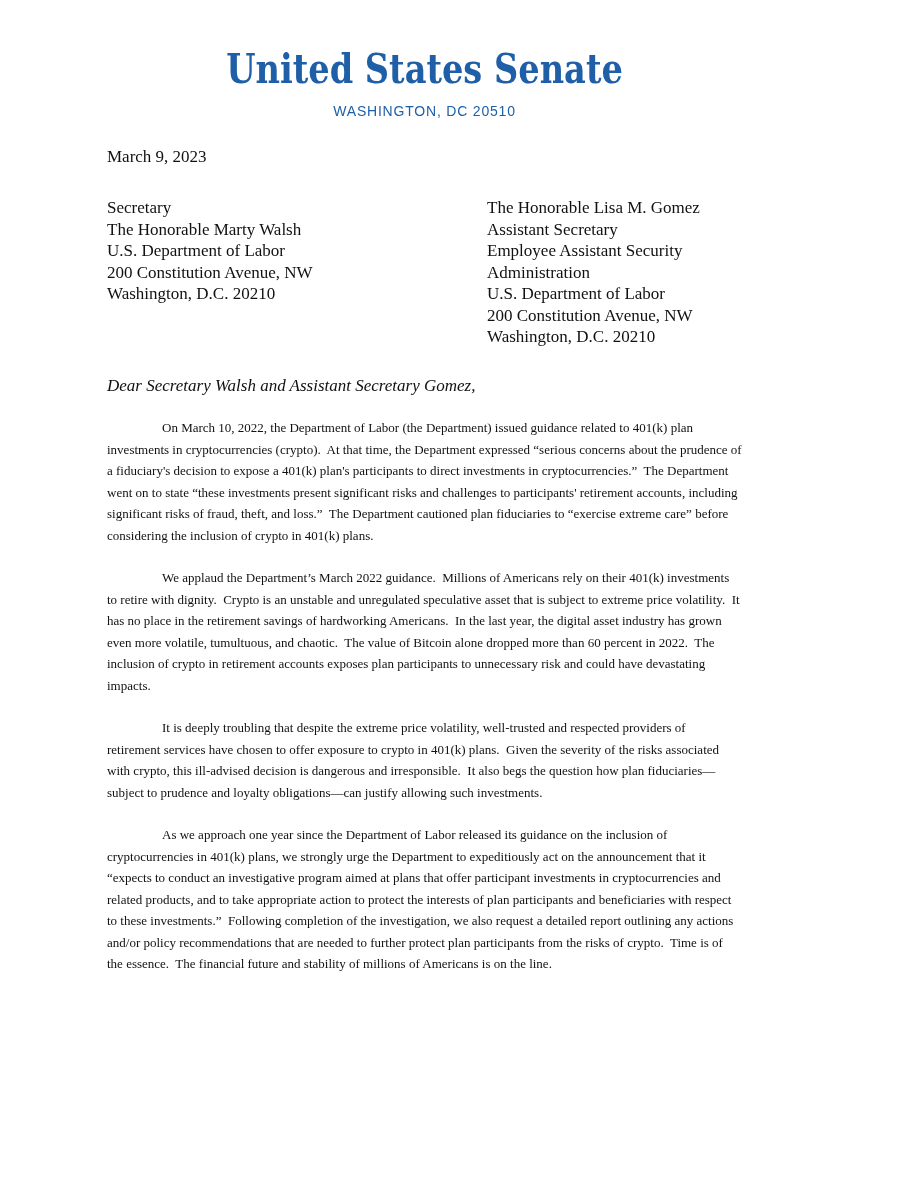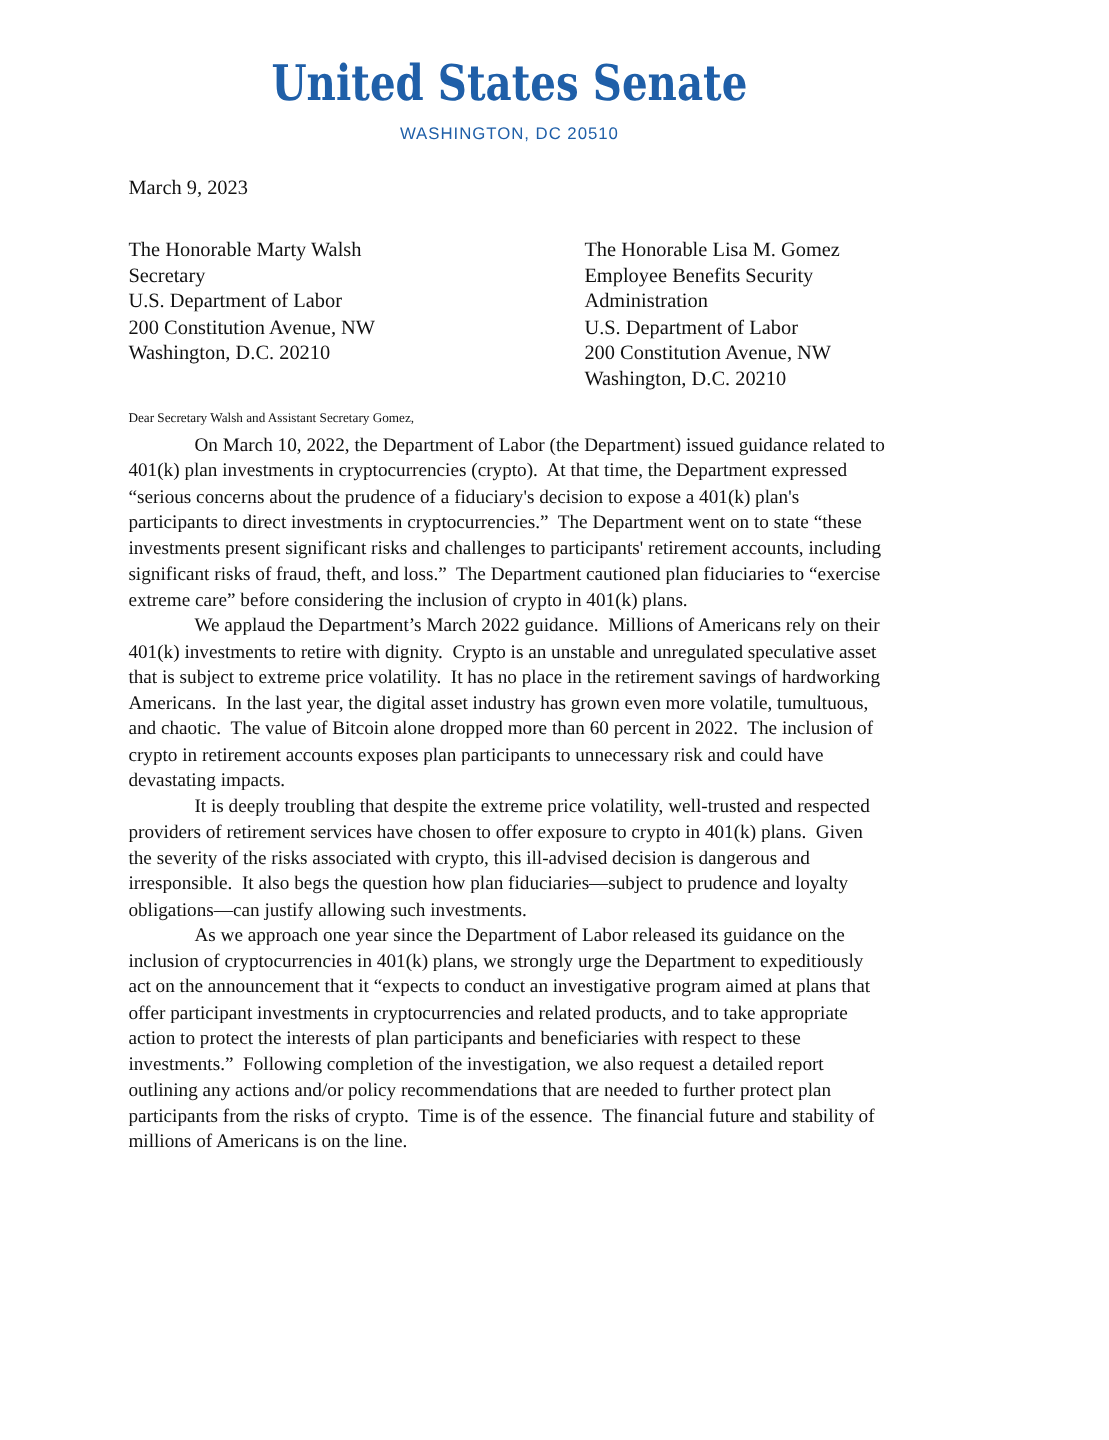--- a/index.html
+++ b/index.html
@@ -45,55 +45,58 @@
   }
   .recipients{
     display:flex;
     margin-top:30px;
     font-size:17px;
     line-height:21.5px;
   }
   .recipient-col-left{width:380px;flex:0 0 380px;}
   .recipient-col-right{flex:1 1 auto;font-family:Liberation Serif, serif;}
   .salutation{
-    margin-top:13px;
-    font-size:11px;
+    margin-top:27px;
+    font-size:17px;
     line-height:21.5px;
+    font-style:italic;
   }
   .para{
-    font-size:16px;
+    margin-top:21px;
+    font-size:13px;
     line-height:21.5px;
     text-indent:55px;
     white-space:pre-wrap;
     text-align:left;
   }
 </style>
 </head>
 <body>
 
 <div class="page">
 
   <div class="letterhead">
     <div class="org-name">United States Senate</div>
     <div class="org-city">WASHINGTON, DC 20510</div>
   </div>
 
   <div class="letter-date">March 9, 2023</div>
 
   <div class="recipients">
     <div class="recipient-col-left">
+      <div>Secretary</div>
       <div>The Honorable Marty Walsh</div>
-      <div>Secretary</div>
       <div>U.S. Department of Labor</div>
       <div>200 Constitution Avenue, NW</div>
       <div>Washington, D.C. 20210</div>
     </div>
     <div class="recipient-col-right">
       <div>The Honorable Lisa M. Gomez</div>
-      <div>Employee Benefits Security Administration</div>
+      <div>Assistant Secretary</div>
+      <div>Employee Assistant Security Administration</div>
       <div>U.S. Department of Labor</div>
       <div>200 Constitution Avenue, NW</div>
       <div>Washington, D.C. 20210</div>
     </div>
   </div>
 
   <div class="salutation">Dear Secretary Walsh and Assistant Secretary Gomez,</div>
 
   <p class="para">On March 10, 2022, the Department of Labor (the Department) issued guidance related to 401(k) plan investments in cryptocurrencies (crypto).  At that time, the Department expressed “serious concerns about the prudence of a fiduciary's decision to expose a 401(k) plan's participants to direct investments in cryptocurrencies.”  The Department went on to state “these investments present significant risks and challenges to participants' retirement accounts, including significant risks of fraud, theft, and loss.”  The Department cautioned plan fiduciaries to “exercise extreme care” before considering the inclusion of crypto in 401(k) plans.</p>
   <p class="para">We applaud the Department’s March 2022 guidance.  Millions of Americans rely on their 401(k) investments to retire with dignity.  Crypto is an unstable and unregulated speculative asset that is subject to extreme price volatility.  It has no place in the retirement savings of hardworking Americans.  In the last year, the digital asset industry has grown even more volatile, tumultuous, and chaotic.  The value of Bitcoin alone dropped more than 60 percent in 2022.  The inclusion of crypto in retirement accounts exposes plan participants to unnecessary risk and could have devastating impacts.</p>

